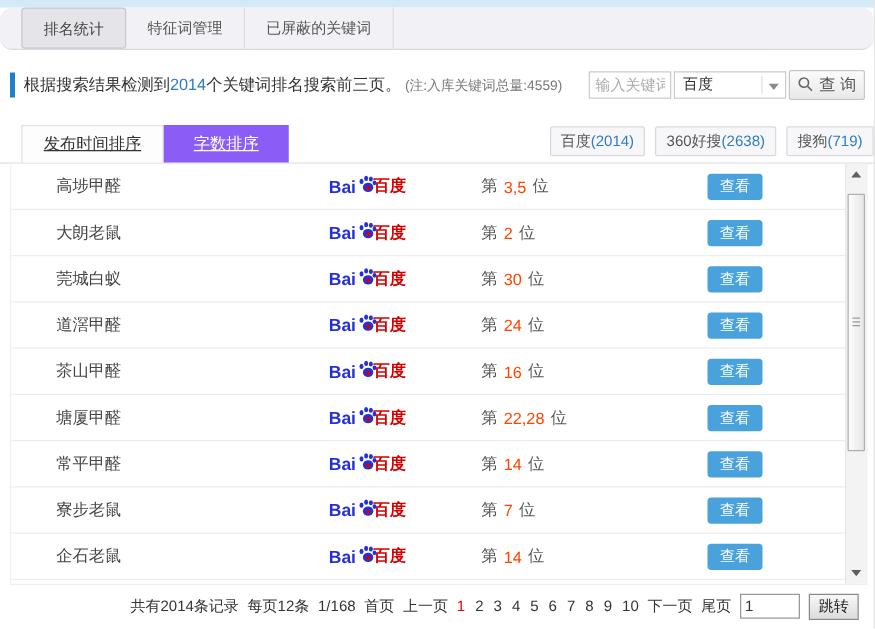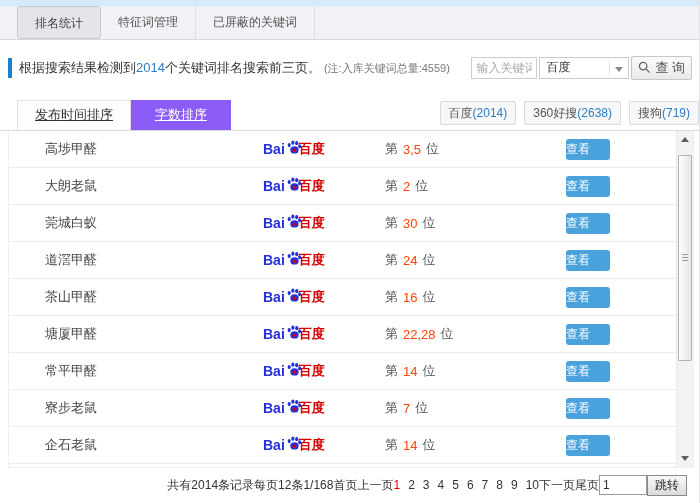--- a/index.html
+++ b/index.html
@@ -4,21 +4,21 @@
 <style>
   * { margin:0; padding:0; box-sizing:border-box; }
   html,body { width:700px; height:503px; }
   body { font-family:"Liberation Sans","DejaVu Sans",sans-serif; background:#fff; position:relative; overflow:hidden; }
   .page { width:700px; height:503px; position:relative; background:#fff; border-right:1px solid #e4e4e4; }
 
   
   .topstrip { height:6px; background:#d5eaf9; }
 
   
-  .m-tabbar { height:34px; background:#f2f2f6; border-bottom:1px solid #d9d9e0; display:flex; align-items:stretch; padding-left:17px; }
+  .m-tabbar { height:34px; background:#f2f2f6; border-bottom:1px solid #d9d9e0; display:flex; align-items:stretch; padding-left:17px;border-radius:10px; }
   .m-tab { font-size:12px; color:#555; line-height:32px; padding:0 17px; border-right:1px solid #dcdce2; cursor:default; white-space:nowrap; }
   .m-tab.first { border-left:1px solid #dcdce2; }
   .m-tab.active { background:#e4e4e9; border:1px solid #c8c8d1; border-radius:3px; color:#444; }
 
   
   .toolbar { height:55px; display:flex; align-items:center; padding:0 7px 0 8px; background:#fff; }
   .vbar { width:4px; height:20px; background:#1f7fc9; margin-right:7px; flex:none; }
   .summary { font-size:13px; color:#333; white-space:nowrap; }
   .summary .cnt { color:#2e7cc3; }
   .summary .note { font-size:11px; color:#777; margin-left:3px;margin-top:15px; }
@@ -42,35 +42,35 @@
   .content { margin:0 5px 0 8px; height:337px; border:1px solid #efefef; border-top:none; position:relative; background:#fff; }
   .rows { position:absolute; left:0; top:0; right:17px; bottom:0; }
   .row { height:37px; display:flex; align-items:center; padding:0 66px 0 36px; border-bottom:1px solid #ededed; }
   .kw { width:218px; font-size:13px; color:#444; }
   .logo { width:122px; display:flex; align-items:center; }
   .logo .bai { font-weight:bold; font-size:14px; color:#2530d6; letter-spacing:0; }
   .logo .du { font-weight:bold; font-size:13px; color:#d60000; margin-left:-3px; }
   .paw { width:16px; height:15px; margin:0 0 3px 1px; }
   .rank { flex:1; font-size:13px; color:#555; display:flex; gap:5px; align-items:center; }
   .rank .rk-num { color:#ff4400; }
-  .view-btn { width:44px; height:21px; background:#4aa2dd; border:none; border-radius:3px; color:#fff; font-size:12px; line-height:21px; text-align:left; cursor:pointer; font-family:inherit; flex:none; }
+  .view-btn { width:44px; height:21px; background:#4aa2dd; border:none; border-radius:3px; color:#fff; font-size:12px; line-height:21px; text-align:center; cursor:pointer; font-family:inherit; flex:none; }
 
   
   .sbar { position:absolute; top:0; right:0; bottom:0; width:17px; background:#f3f3f3; border-left:1px solid #e8e8e8; }
   .sbtn { position:absolute; left:0; right:0; height:17px; display:flex; align-items:center; justify-content:center; cursor:pointer; }
   .sbtn.up { top:0; }
   .sbtn.down { bottom:0; }
   .tri-up { width:0; height:0; border-left:4px solid transparent; border-right:4px solid transparent; border-bottom:5px solid #5f5f5f; }
   .tri-down { width:0; height:0; border-left:4px solid transparent; border-right:4px solid transparent; border-top:5px solid #5f5f5f; }
   .sthumb { position:absolute; left:1px; right:1px; top:24px; height:206px; background:linear-gradient(to right,#fdfdfd,#e6e6e6); border:1px solid #b0b0b0; border-radius:1px; cursor:pointer; }
   .grip { position:absolute; left:3px; right:3px; top:50%; margin-top:-4px; }
   .grip i { display:block; height:1px; background:#9a9a9a; margin-bottom:2px; }
 
   
-  .pagebar { height:34px; display:flex; align-items:center; justify-content:flex-end; padding-right:12px; font-size:12px; color:#333; white-space:nowrap; }
+  .pagebar { height:34px; display:flex; align-items:center; justify-content:flex-end; padding-right:12px; font-size:12px; color:#333; gap:7px; white-space:nowrap; }
   .pagebar a { color:#333; text-decoration:none; cursor:pointer; }
   .pages { display:flex; gap:8px; }
   .pages a:first-child { color:#e80000; }
   .jump-input { width:48px; height:20px; border:1px solid #999; font-size:12px; padding:0 3px; color:#333; }
   .jump-btn { height:21px; border:1px solid #8a8a8a; background:linear-gradient(#f8f8f8,#dcdcdc); padding:0 7px; font-size:12px; color:#222; cursor:pointer; font-family:Liberation Mono, monospace; }
 </style>
 </head>
 <body>
 
 <div class="page">

